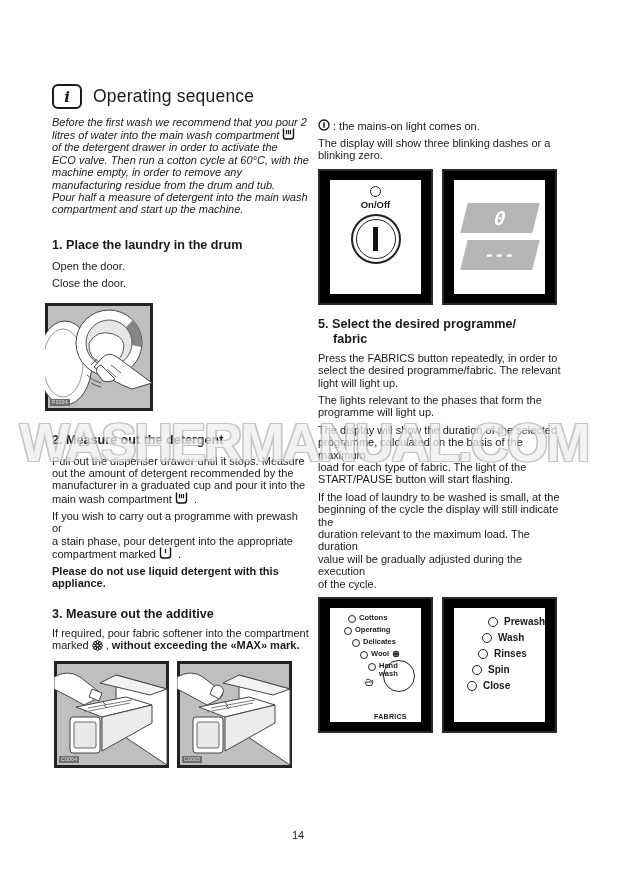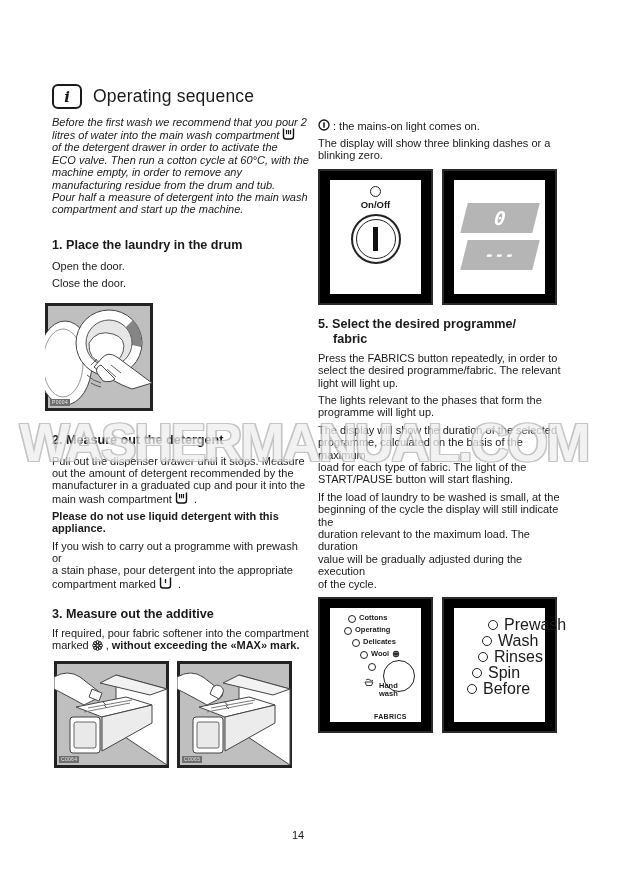--- a/index.html
+++ b/index.html
@@ -58,29 +58,29 @@
 
   
   .fab-row{position:absolute;display:flex;align-items:flex-start;gap:3px;
            font-size:7.5px;font-weight:bold;line-height:8px;}
   .dot-s{width:6px;height:6px;border:1.3px solid #222;border-radius:50%;flex:0 0 auto;margin-top:0.5px;}
   .fab-row:nth-of-type(1){left:18px;top:6px;}
   .fab-row:nth-of-type(2){left:14px;top:18px;}
   .fab-row:nth-of-type(3){left:22px;top:30px;}
   .fab-row:nth-of-type(4){left:30px;top:42px;}
   .fab-row:nth-of-type(5){left:38px;top:54px;}
-  .fab-wrap{width:24px;margin-top:20px;}
+  .fab-wrap{width:24px;}
   .fab-basin{position:absolute;left:34px;top:70px;}
   .fab-btn{position:absolute;left:53px;top:52px;width:30px;height:30px;
            border:1.5px solid #222;border-radius:50%;}
   .fab-name{position:absolute;left:44px;bottom:2px;font-size:7px;font-weight:bold;letter-spacing:.3px;}
 
   
   .ph-row{position:absolute;display:flex;align-items:center;gap:6px;
-          font-size:16px;font-weight:normal;}
+          font-size:10px;font-weight:bold;}
   .dot-m{width:8px;height:8px;border:1.8px solid #222;border-radius:50%;flex:0 0 auto;}
   .ph-row:nth-of-type(1){left:34px;top:8px;}
   .ph-row:nth-of-type(2){left:28px;top:24px;}
   .ph-row:nth-of-type(3){left:24px;top:40px;}
   .ph-row:nth-of-type(4){left:18px;top:56px;}
   .ph-row:nth-of-type(5){left:13px;top:72px;}
 
   
   .watermark{position:absolute;left:0;top:412px;width:608px;text-align:center;z-index:9;
              font-size:53px;font-weight:bold;letter-spacing:-2px;
@@ -140,28 +140,28 @@
     </div>
 
     <h2 class="mt-sec">2. Measure out the detergent</h2>
     <p class="para mt-p"><span>Pull out the dispenser drawer until it stops. Measure
 out the amount of detergent recommended by the
 manufacturer in a graduated cup and pour it into the
 main wash compartment</span><svg class="inline-icon" width="13" height="12" viewBox="0 0 13 12">
           <path d="M1.5,0.5 V8.5 Q1.5,11 4,11 H9 Q11.5,11 11.5,8.5 V0.5" fill="none" stroke="#111" stroke-width="1.4"></path>
           <path d="M4.5,2 V6.2 M6.5,2 V6.2 M8.5,2 V6.2" stroke="#111" stroke-width="1.2" fill="none"></path>
         </svg><span> .</span></p>
-    <p class="para b mt-ps">Please do not use liquid detergent with this
-appliance.</p>
     <p class="para mt-ps"><span>If you wish to carry out a programme with prewash or
 a stain phase, pour detergent into the appropriate
 compartment marked</span><svg class="inline-icon" width="13" height="12" viewBox="0 0 13 12">
           <path d="M1.5,0.5 V8.5 Q1.5,11 4,11 H9 Q11.5,11 11.5,8.5 V0.5" fill="none" stroke="#111" stroke-width="1.4"></path>
           <path d="M6.5,2 V6.2" stroke="#111" stroke-width="1.3" fill="none"></path>
         </svg><span> .</span></p>
+    <p class="para b mt-ps">Please do not use liquid detergent with this
+appliance.</p>
 
     <h2 style="margin-top:17px;">3. Measure out the additive</h2>
     <p class="para mt-ps"><span>If required, pour fabric softener into the compartment
 marked</span><svg class="inline-icon" width="11" height="11" viewBox="0 0 11 11">
           <g stroke="#111" stroke-width="1" fill="none">
             <circle cx="5.5" cy="2.1" r="1.5"></circle>
             <circle cx="7.9" cy="3.1" r="1.5"></circle>
             <circle cx="8.9" cy="5.5" r="1.5"></circle>
             <circle cx="7.9" cy="7.9" r="1.5"></circle>
             <circle cx="5.5" cy="8.9" r="1.5"></circle>
@@ -306,21 +306,21 @@
           <div class="ph-row">
               <span class="dot-m"></span>
               <span>Rinses</span>
             </div>
           <div class="ph-row">
               <span class="dot-m"></span>
               <span>Spin</span>
             </div>
           <div class="ph-row">
               <span class="dot-m"></span>
-              <span>Before</span>
+              <span>Close</span>
             </div>
         </div>
       </div>
     </div>
   </div>
 
   <div class="footer">14</div>
 </div>
 
 </body></html>

